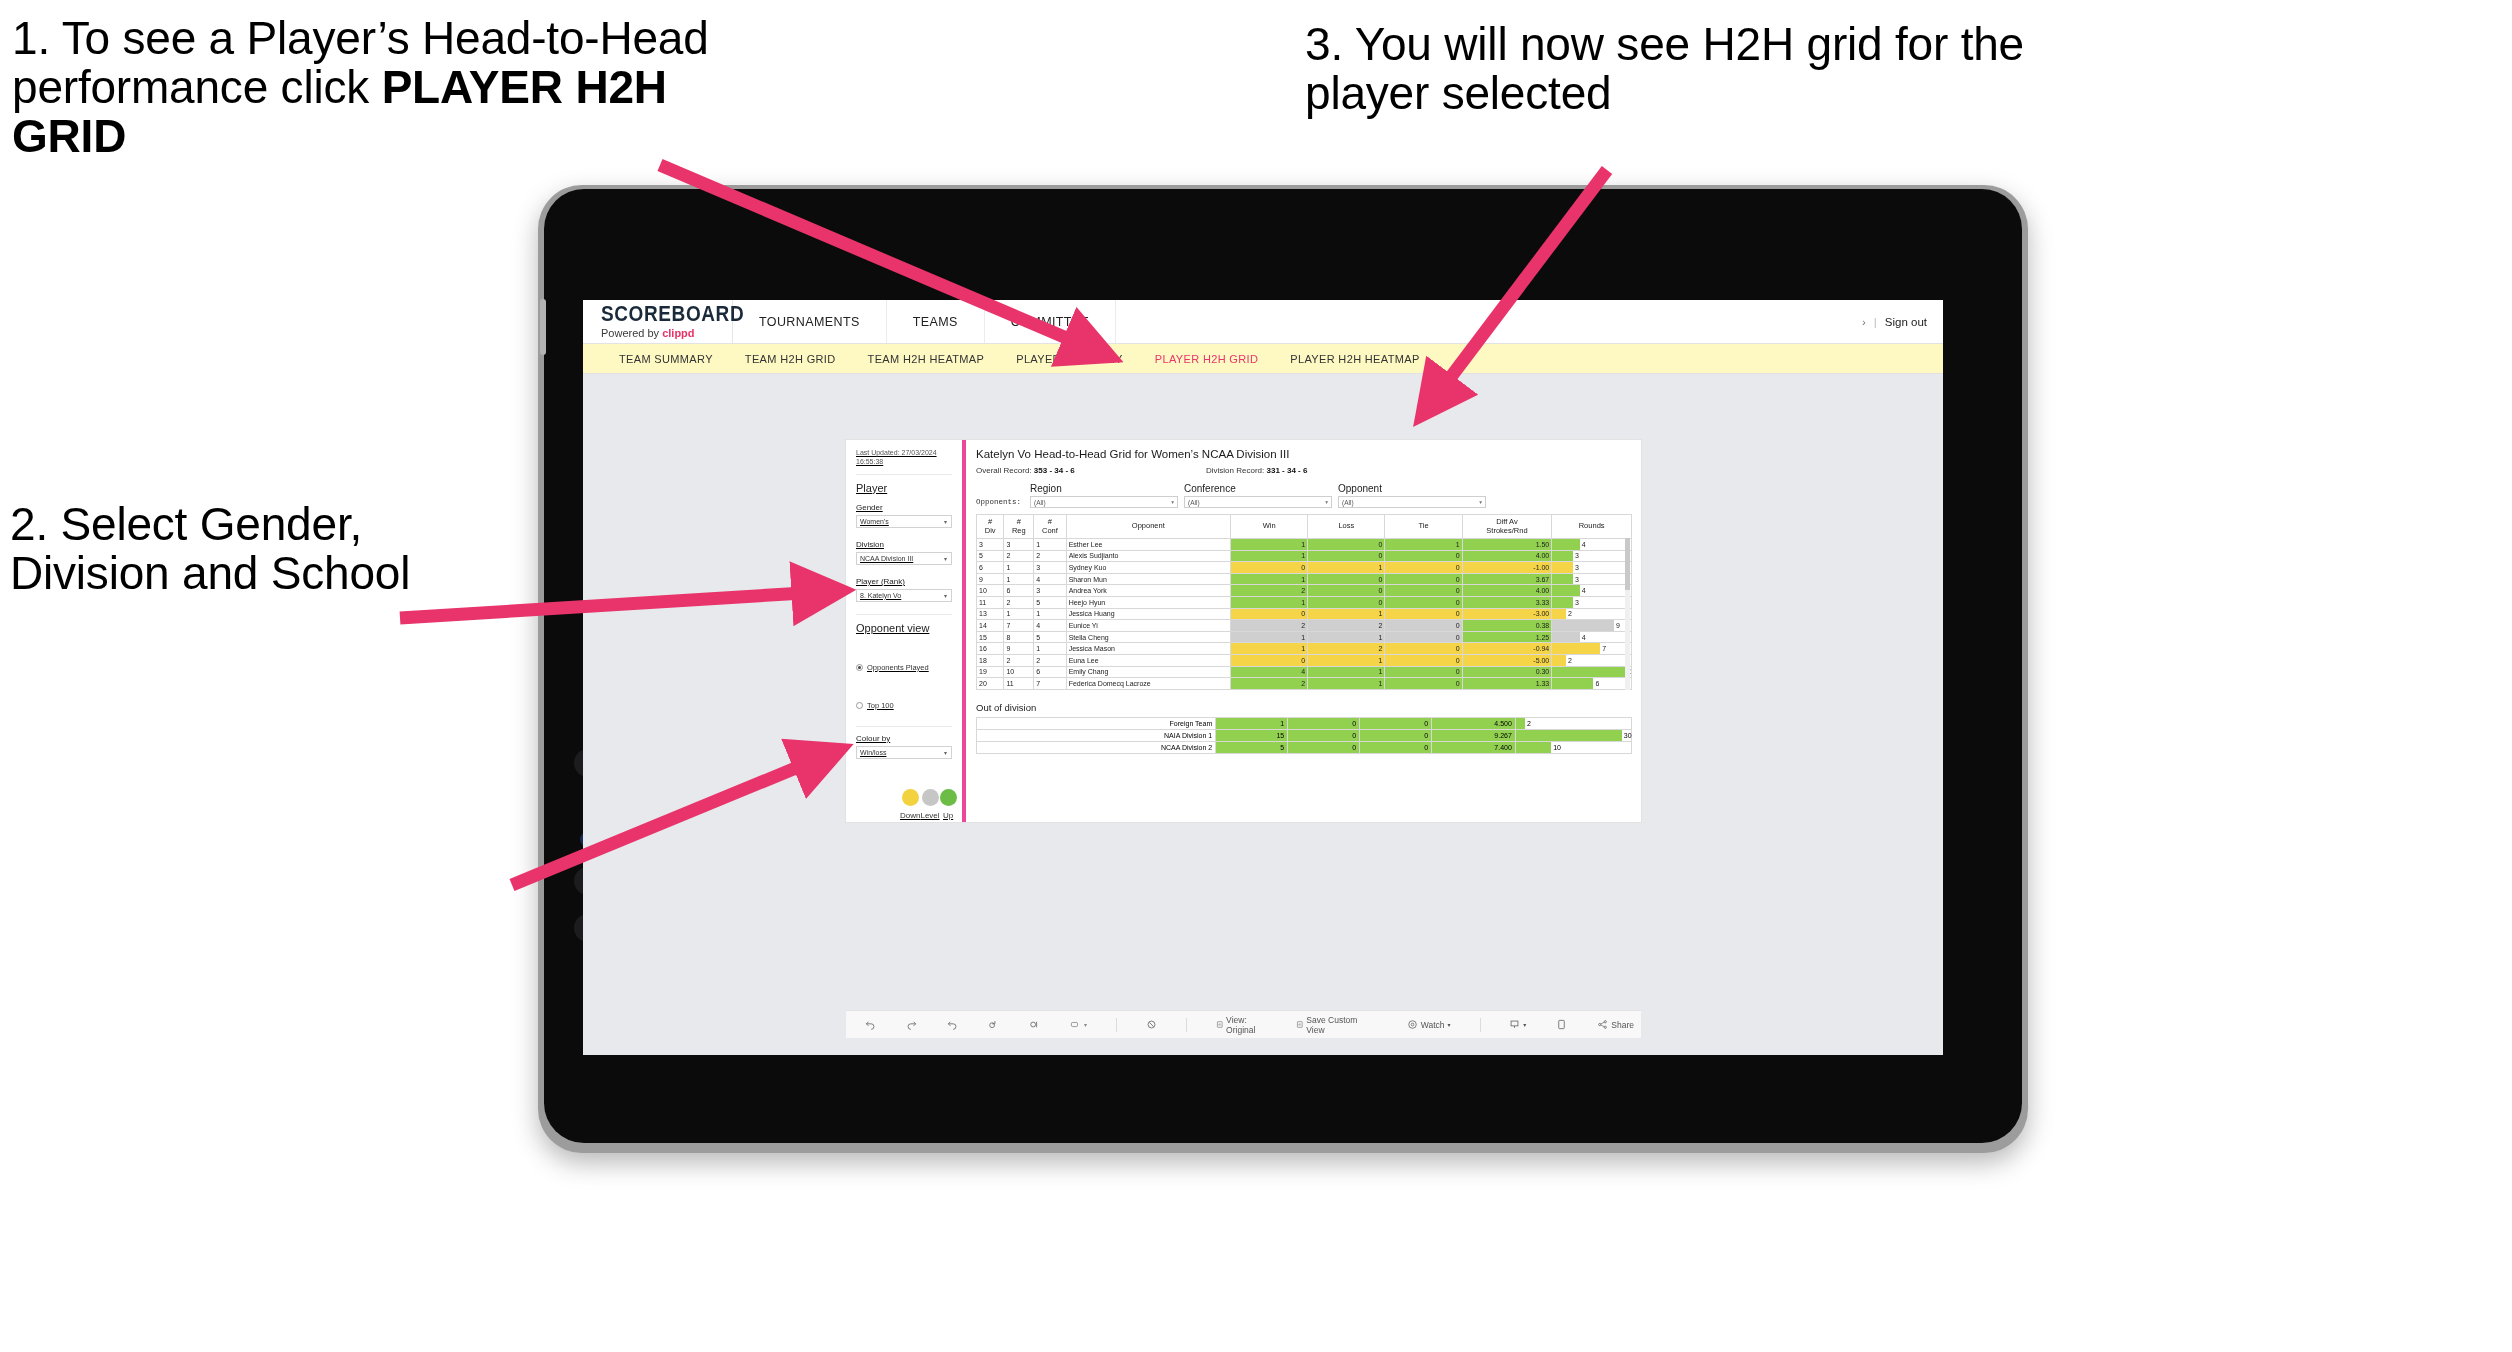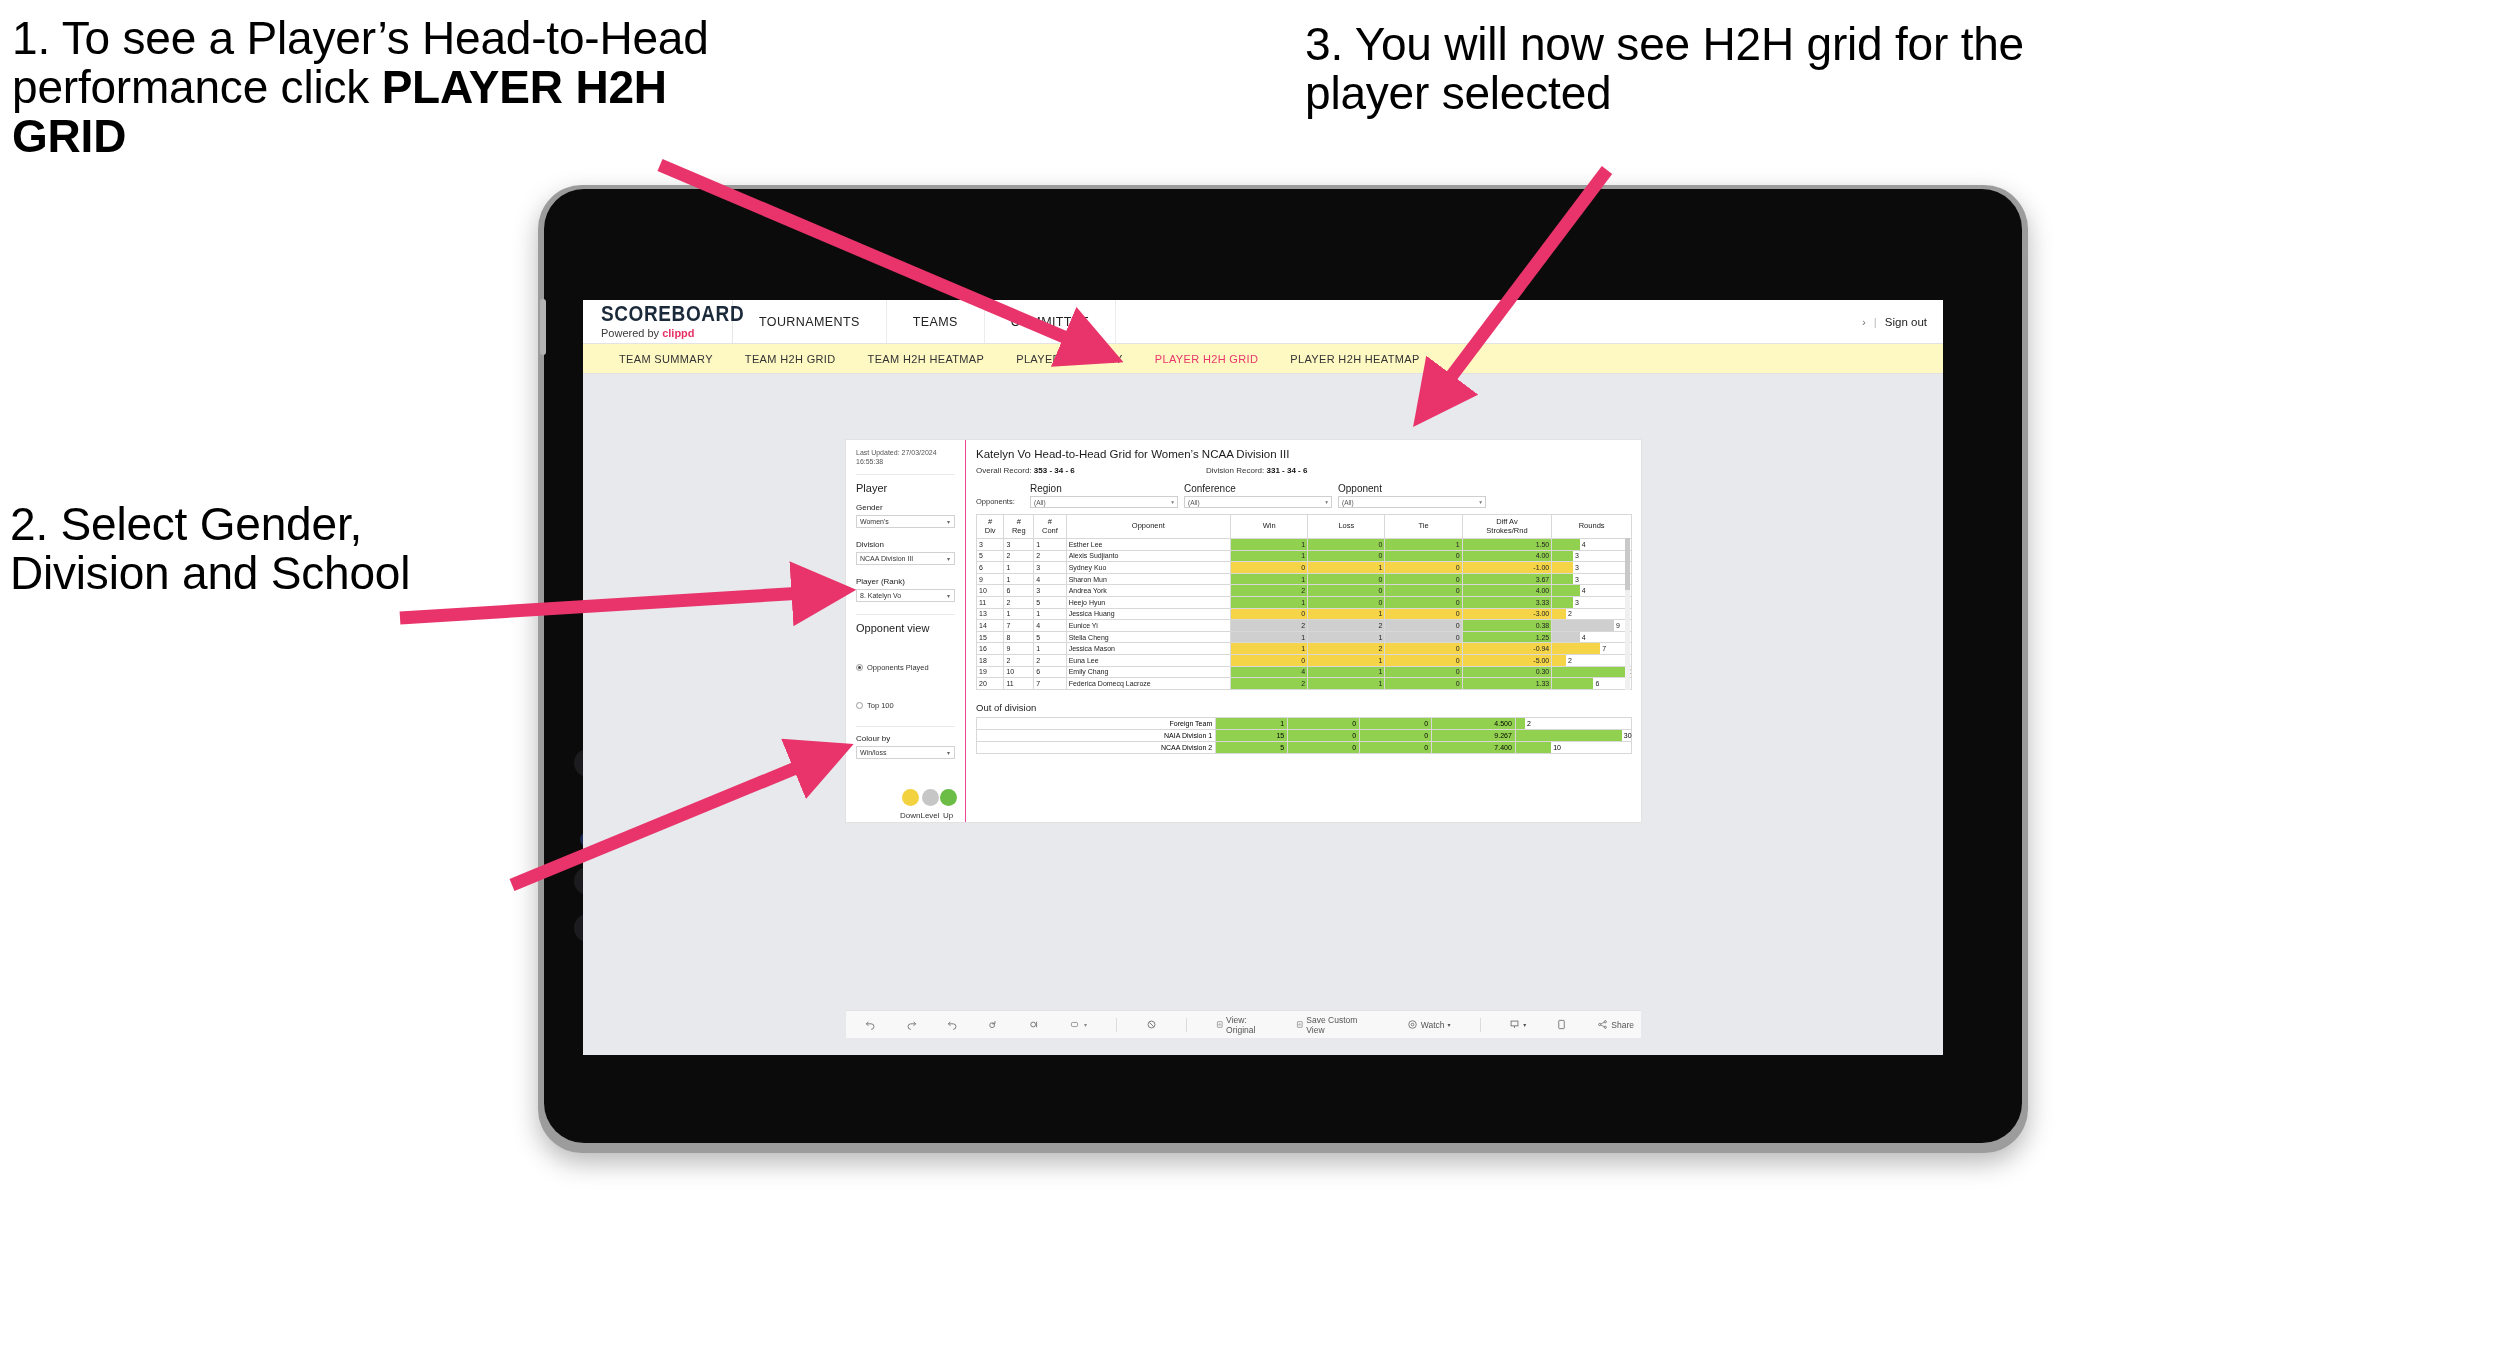--- a/index.html
+++ b/index.html
@@ -112,21 +112,21 @@
   #canvas { position:relative; height: calc(100% - 75px); background:#e7e9ec; }
   #viz {
     position:absolute; left: 263px; top: 66px;
     width: 795px; height: 382px;
     background:#ffffff;
     display:flex;
     box-shadow: 0 0 0 1px #e2e2e2;
   }
 
   
-  #filters { width: 120px; border-right:1px solid #ec4899; padding: 8px 10px 0 10px; }
+  #filters { width: 120px; border-right:4px solid #ec4899; padding: 8px 10px 0 10px; text-decoration: underline; }
   .lastup { font-size: 7px; color:#555; line-height:1.35; }
   .divider { border-top: 1px solid #e9e9e9; margin: 7px 0 7px 0; }
   .f-title { font-size: 11px; color:#222; margin-bottom: 9px; }
   .f-label { font-size: 8px; color:#222; margin-bottom: 3px; }
   .f-select {
     height: 13px; border: 1px solid #d2d2d2; background:#fff;
     font-size: 7px; color:#333; display:flex; align-items:center;
     padding: 0 3px; position:relative; margin-bottom: 12px;
   }
   .f-select .cv { position:absolute; right: 4px; font-size: 6px; color:#666; }
@@ -142,21 +142,21 @@
   .dot { width: 17px; height:17px; border-radius:50%; margin: 0 auto 5px auto; }
   .legend .lbl { font-size: 8px; color:#333; }
 
   
   #content { flex:1; padding: 8px 10px 0 10px; position:relative; }
   #viz-title { font-size: 11.5px; color:#1b1b1b; margin-bottom: 6px; }
   #records { display:flex; font-size: 8px; color:#333; margin-bottom: 8px; }
   #records .rec { width: 230px; }
   #records b { color:#111; }
   #oppfilters { display:flex; align-items:flex-end; gap: 6px; margin-bottom: 6px; }
-  #oppfilters .oplbl { font-size: 7.5px; color:#333; padding-bottom: 2px; width: 48px; }
+  #oppfilters .oplbl { font-size: 7.5px; color:#333; padding-bottom: 2px; width: 48px; font-family: Liberation Mono, monospace; }
   .opf { width: 148px; }
   .opf .cap { font-size: 10px; color:#222; margin-bottom: 2px; }
   .opf .sel {
     height: 12px; border:1px solid #cfcfcf; background:#fff;
     font-size: 6.5px; color:#555; display:flex; align-items:center;
     padding-left: 3px; position:relative;
   }
   .opf .sel .cv { position:absolute; right: 3px; font-size: 5.5px; color:#777; }
 
   

